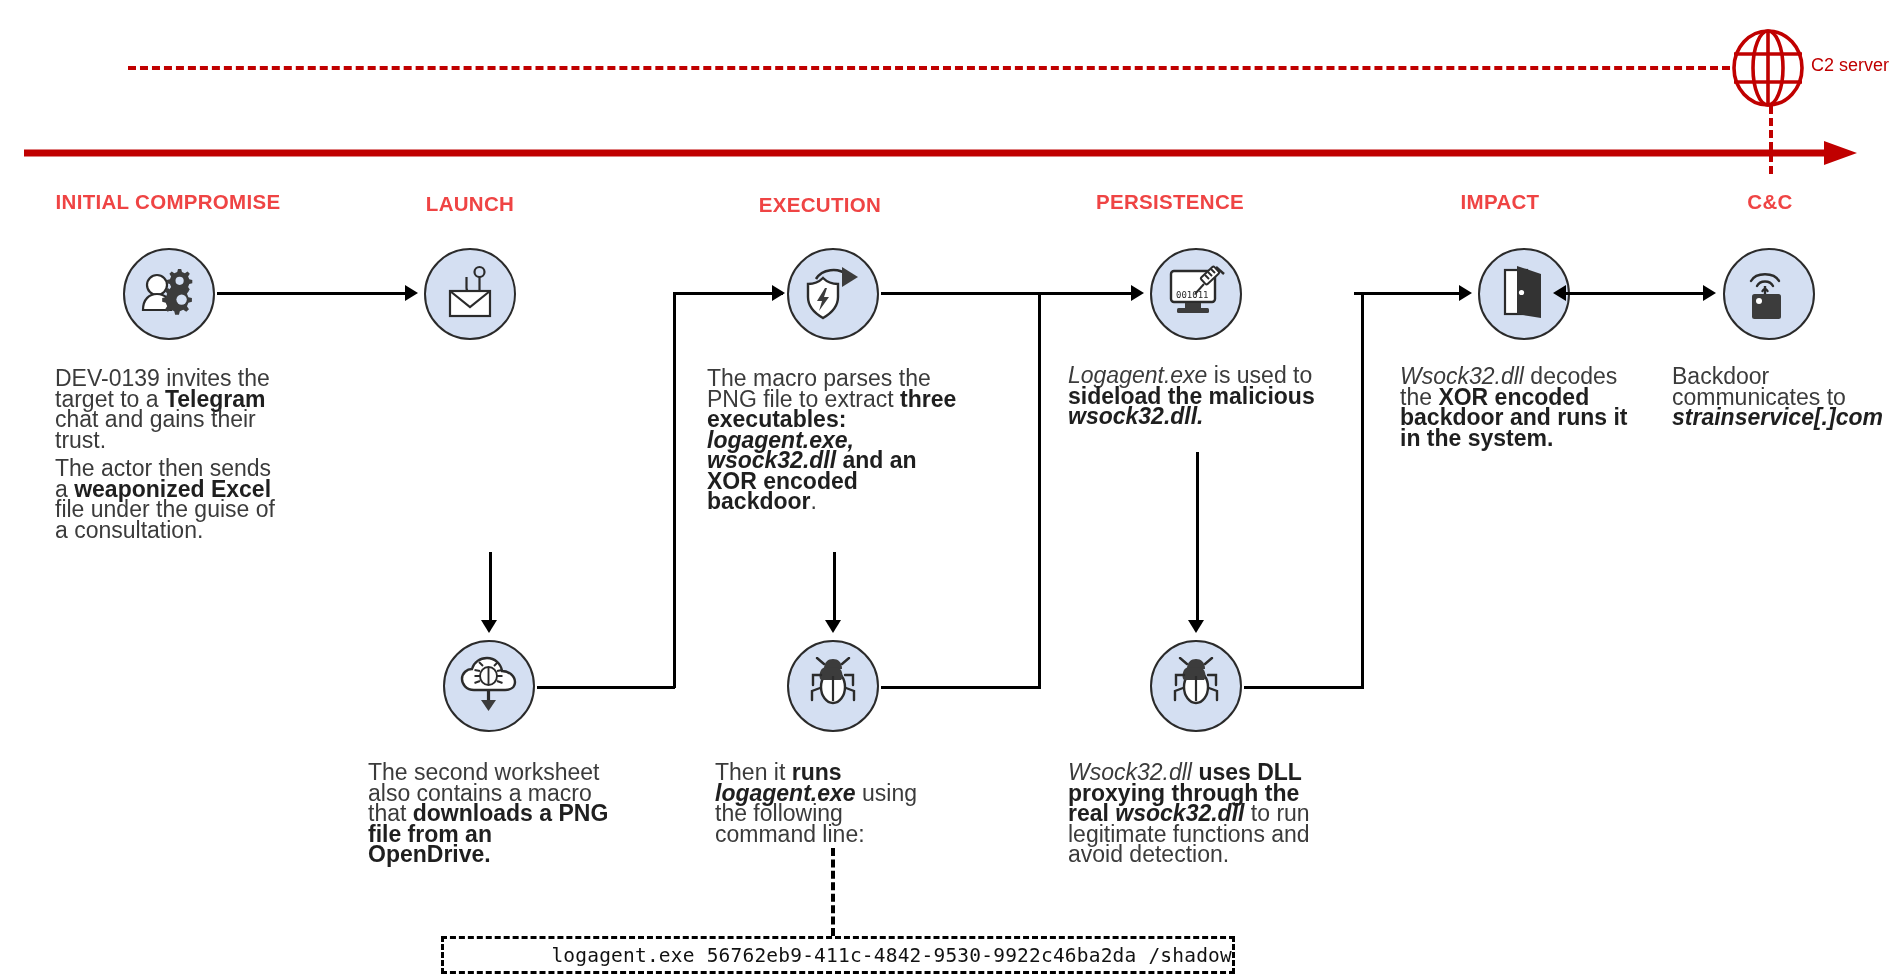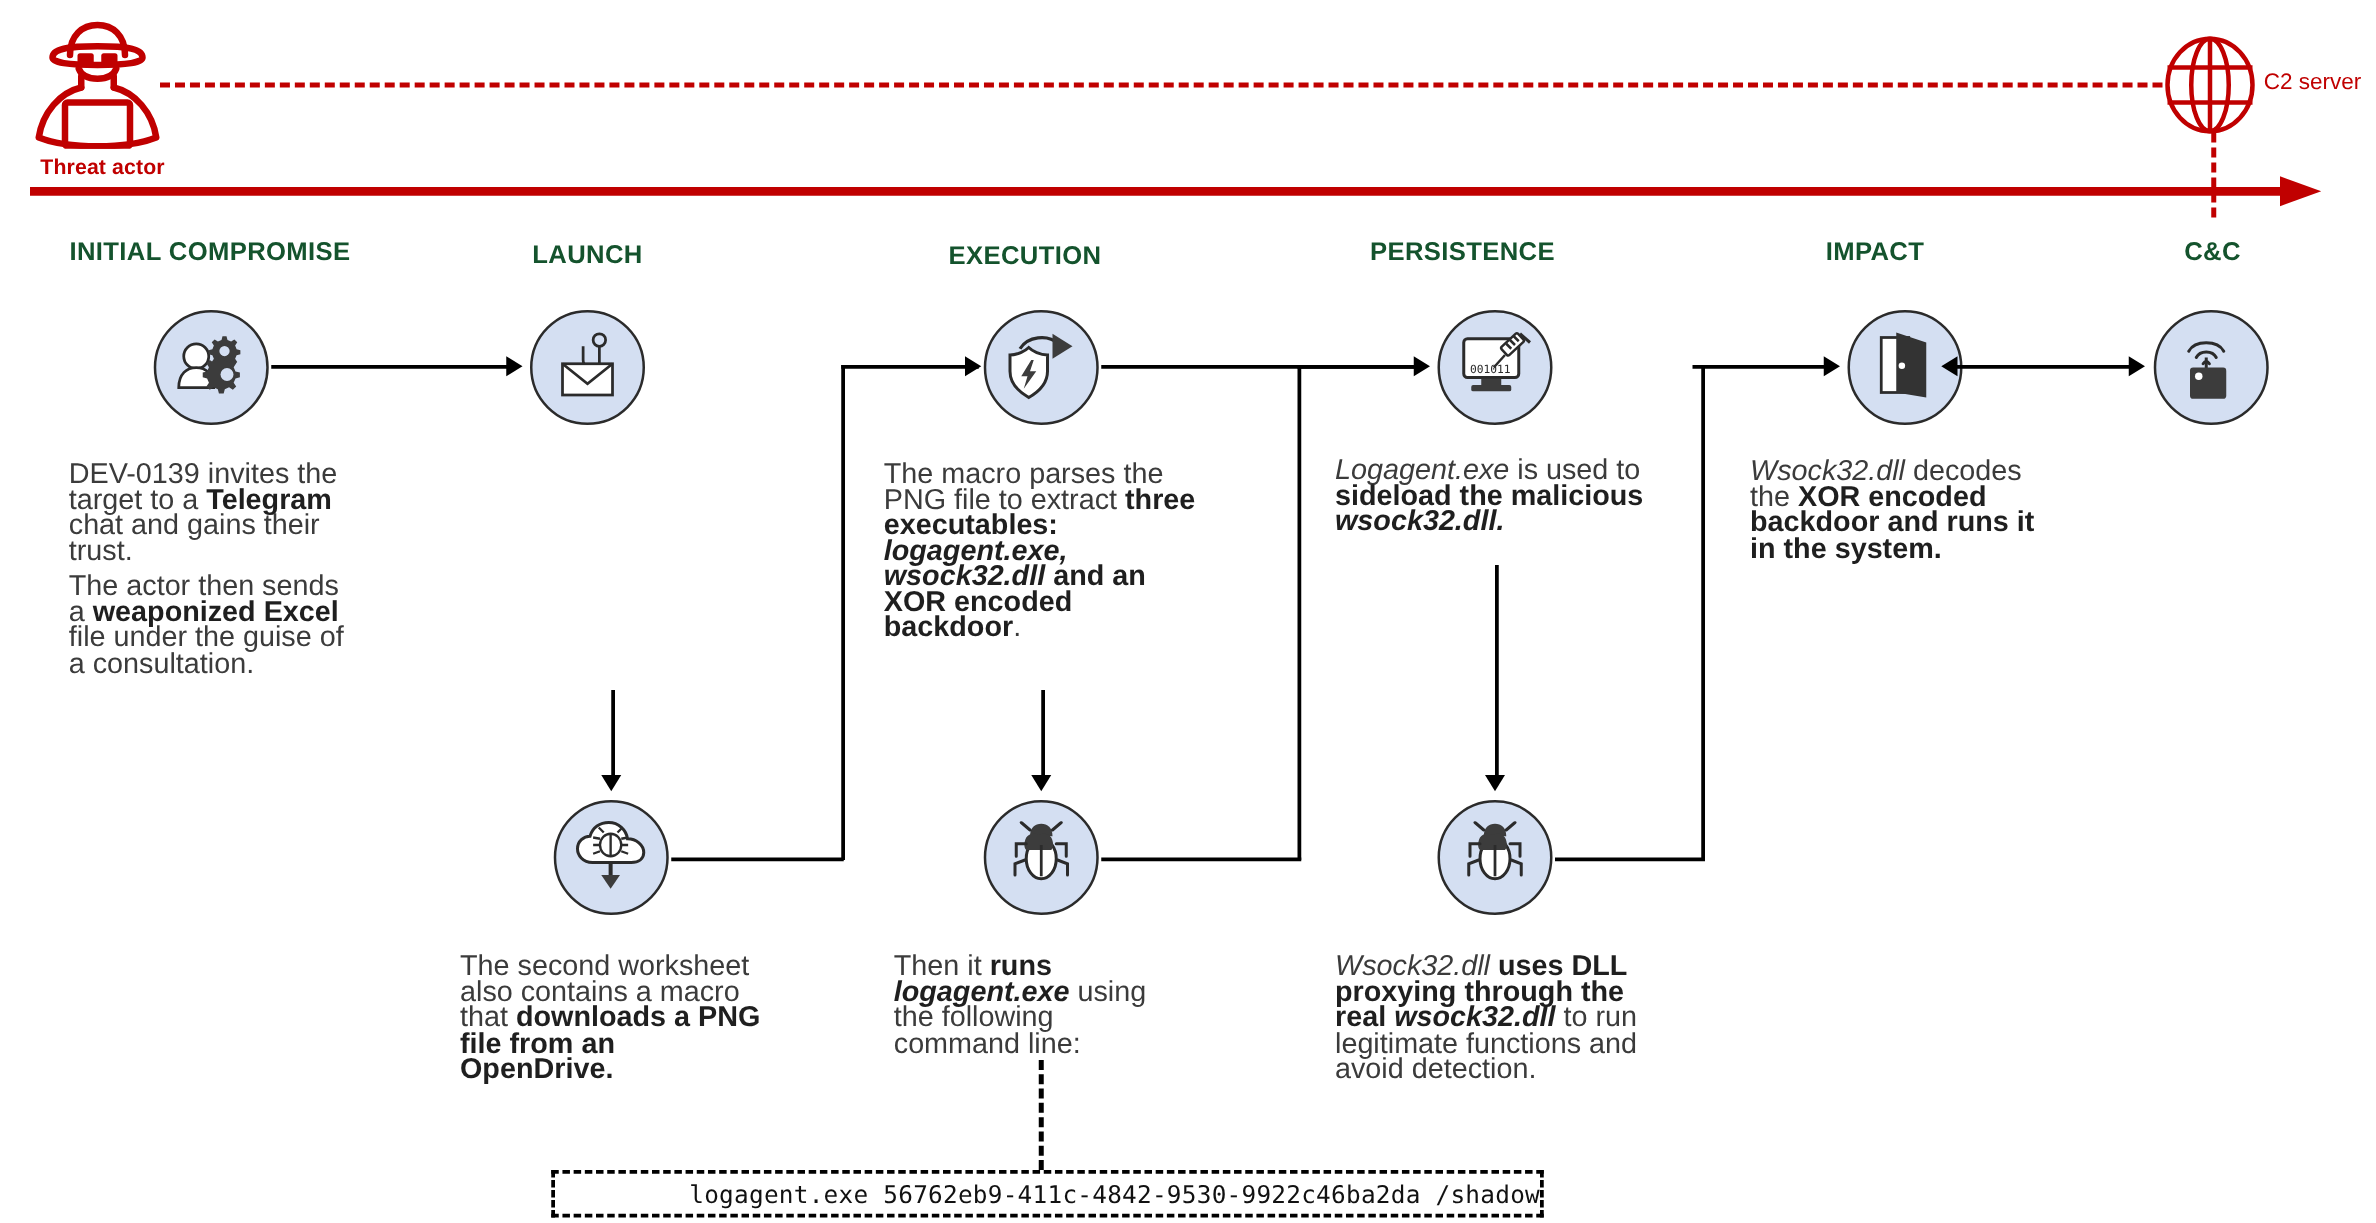--- a/index.html
+++ b/index.html
@@ -29,21 +29,21 @@
   }
   .c2-drop {
     position: absolute; left: 1769px; top: 106px; width: 0; height: 68px;
     border-left: 4px dashed #c00000;
   }
   .timeline-arrow { position: absolute; left: 24px; top: 140px; }
 
   
   .stage-head {
     position: absolute; text-align: center;
-    font-size: 20.5px; font-weight: 700; color: #14532d;
+    font-size: 20.5px; font-weight: 700; color: #ef4444;
     letter-spacing: .3px; white-space: nowrap;
   }
 
   
   .node {
     position: absolute; width: 92px; height: 92px; border-radius: 50%;
     background: #d4dff2; border: 2.4px solid #2b2b2b;
     display: flex; align-items: center; justify-content: center;
   }
 
@@ -77,35 +77,20 @@
   .cmd-text {
     font-family: "DejaVu Sans Mono", "Liberation Mono", monospace;
     font-size: 19.5px; letter-spacing: .2px; color: #111; white-space: nowrap;
   }
 </style>
 </head>
 <body>
 
 <div id="stage">
 
-  <div class="threat-actor-wrap">
-    <span>
-      <svg width="120" height="105" viewBox="0 0 120 105" fill="none" stroke="#c00000" stroke-width="5.2" stroke-linejoin="round" stroke-linecap="round">
-        <path d="M38 30 C38 14 48 6 60 6 C72 6 82 14 82 30"></path>
-        <path d="M24 32 C24 25 36 23 60 23 C84 23 96 25 96 32 C96 36 84 38 60 38 C36 38 24 36 24 32 Z"></path>
-        <rect x="44" y="28.5" width="13" height="9" rx="2" fill="#c00000" stroke="none"></rect>
-        <rect x="63" y="28.5" width="13" height="9" rx="2" fill="#c00000" stroke="none"></rect>
-        <path d="M45 41 C47 46 52 49 60 49 C68 49 73 46 75 41"></path>
-        <path d="M47 47 L47 56 M73 47 L73 56"></path>
-        <path d="M47 56 C30 60 16 76 13 96 C28 102 44 103 60 103 C76 103 92 102 107 96 C104 76 90 60 73 56"></path>
-        <rect x="34" y="68" width="52" height="35" rx="2"></rect>
-      </svg>
-    </span>
-    <div class="threat-actor-label">Threat actor</div>
-  </div>
 
   <div class="dashed-link"></div>
 
   <div class="c2-globe">
     <svg width="92" height="80" viewBox="0 0 92 80" fill="none" stroke="#c00000" stroke-width="3.6">
       <ellipse cx="46" cy="40" rx="34" ry="37"></ellipse>
       <ellipse cx="46" cy="40" rx="15" ry="37"></ellipse>
       <line x1="12" y1="26" x2="80" y2="26"></line>
       <line x1="12" y1="54" x2="80" y2="54"></line>
       <line x1="46" y1="3" x2="46" y2="77"></line>
@@ -234,20 +219,23 @@
   </div>
 
   <div class="blurb" style="left:1068px; top:365px; width:255px;">
     <p><i>Logagent.exe</i><span> is used to </span><b>sideload the malicious </b><span class="bi">wsock32.dll.</span></p>
   </div>
 
   <div class="blurb" style="left:1400px; top:366px; width:250px;">
     <p><i>Wsock32.dll</i><span> decodes the </span><b>XOR encoded backdoor</b><span> </span><b>and runs it in the system.</b></p>
   </div>
 
+  <div class="blurb" style="left:1672px; top:366px; width:210px;">
+    <p><span>Backdoor communicates to </span><span class="bi">strainservice[.]com</span></p>
+  </div>
 
   <div class="node" style="left:443px; top:640px;">
     <span>
       <svg width="62" height="58" viewBox="0 0 62 58">
         <path d="M16 35 C8 35 4 29 4 24 C4 18 9 14 14 14 C16 7 22 3 29 3 C37 3 43 9 44 16 C51 16 57 21 57 27 C57 32 53 35 47 35 Z" fill="#fff" stroke="#2b2b2b" stroke-width="2.4"></path>
         <g stroke="#2b2b2b" stroke-width="1.9" fill="none">
           <ellipse cx="30.5" cy="21" rx="8.5" ry="9"></ellipse>
           <line x1="30.5" y1="12" x2="30.5" y2="30"></line>
           <path d="M25 11 L21 7 M36 11 L40 7"></path>
           <path d="M22 16 L16.5 15 M22 21 L16.5 21 M22 26 L16.5 28"></path>

